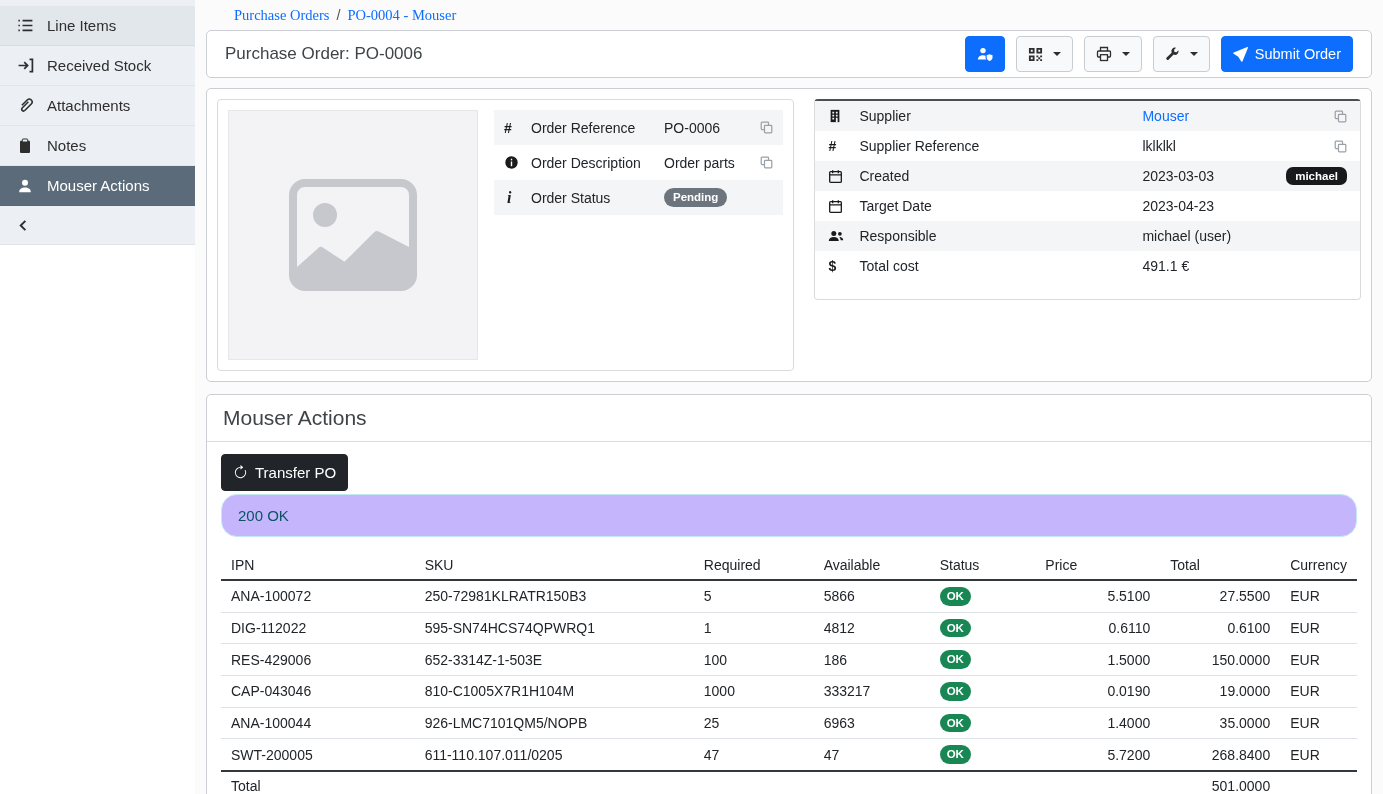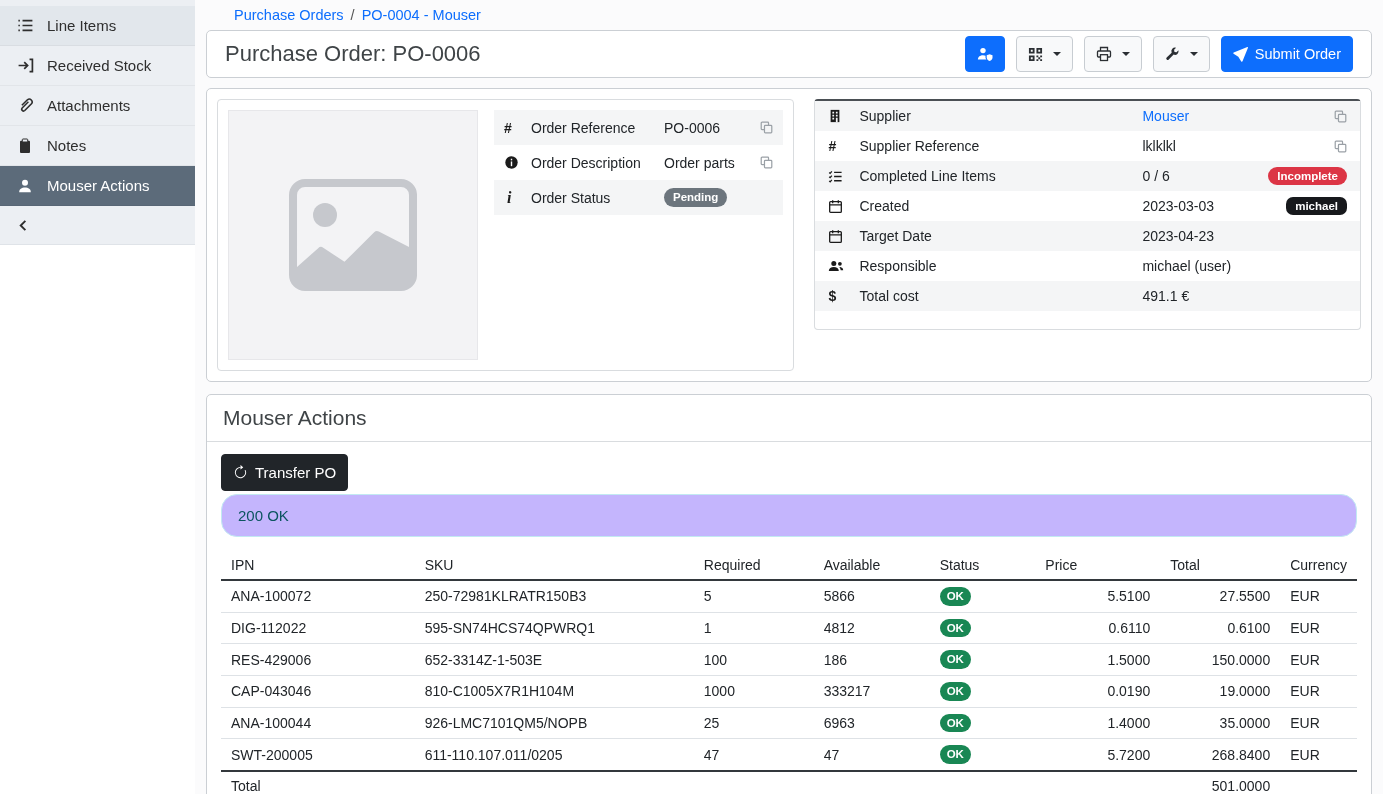--- a/index.html
+++ b/index.html
@@ -19,28 +19,28 @@
     cursor:pointer; border-bottom:1px solid rgba(0,0,0,0.04);
   }
   .side-item.dim { background:#e2e7ec; }
   .side-item.active { background:#5c6b7a; color:#fff; }
   .side-item .ico { display:flex; width:18px; justify-content:center; }
   .side-collapse { display:flex; align-items:center; height:38px; padding:0 16px; cursor:pointer; }
 
   
   .main { flex:1; background:#fbfbfc; padding:0 11px; overflow:hidden; }
   .breadcrumb { display:flex; align-items:center; gap:7px; height:30px; padding-left:28px; font-size:14.5px; }
-  .breadcrumb a { color:#0d6efd; text-decoration:none; cursor:pointer; }
+  .breadcrumb a { color:#0d6efd; text-decoration:none; cursor:pointer;font-family:Liberation Serif, serif; }
   .breadcrumb .sep { color:#555; }
 
   .panel { background:#fff; border:1px solid #cbcfd4; border-radius:5px; }
 
   
   .header-panel { display:flex; align-items:center; justify-content:space-between; padding:8px 18px; height:48px; margin-bottom:10px; }
-  .page-title { font-size:22px; font-weight:500; color:#3f4447; }
+  .page-title { font-size:17px; font-weight:500; color:#3f4447; }
   .header-actions { display:flex; align-items:stretch; gap:11px;padding-left:24px; }
   .btn { display:inline-flex; align-items:center; gap:7px; border-radius:4px; font-size:14.5px; padding:6px 11px; cursor:pointer; border:1px solid transparent; height:36px; }
   .btn-blue { background:#0d6efd; border-color:#0d6efd; color:#fff; }
   .btn-light { background:#f8f9fa; border-color:#c8cdd2; color:#2b2f33; }
   .caret { width:0; height:0; border-left:4px solid transparent; border-right:4px solid transparent; border-top:4.5px solid currentColor; margin-left:3px; }
 
   
   .details-panel { display:flex; gap:20px; padding:10px; margin-bottom:12px; }
   .detail-card { border:1px solid #d9dcdf; border-radius:4px; background:#fff; }
   .detail-card.left { flex:1.02; display:flex; gap:16px; padding:10px; align-items:flex-start; }
@@ -286,31 +286,20 @@
           <span class="copy-btn">
             <svg width="13" height="13" viewBox="0 0 16 16" fill="none" stroke="currentColor" stroke-width="1.5">
                 <rect x="5.5" y="5.5" width="9" height="9" rx="1"></rect>
                 <path d="M10.5 5.5V2.5a1 1 0 0 0-1-1h-7a1 1 0 0 0-1 1v7a1 1 0 0 0 1 1h3"></path>
               </svg>
           </span>
         </div>
         <div class="rrow">
           <span class="ric">
             <svg width="15" height="15" viewBox="0 0 16 16" fill="none" stroke="currentColor" stroke-width="1.4">
-                <path d="M6.5 3.5h8M6.5 8h8M6.5 12.5h8"></path>
-                <path d="M1.3 3.7l1 1 1.8-2.1M1.3 8.2l1 1 1.8-2.1M1.3 12.7l1 1 1.8-2.1"></path>
-              </svg>
-          </span>
-          <span class="rlbl">Completed Line Items</span>
-          <span class="rval">0 / 6</span>
-          <span class="badge badge-red">Incomplete</span>
-        </div>
-        <div class="rrow">
-          <span class="ric">
-            <svg width="15" height="15" viewBox="0 0 16 16" fill="none" stroke="currentColor" stroke-width="1.4">
                 <rect x="1.8" y="2.8" width="12.4" height="11.4" rx="1"></rect>
                 <path d="M1.8 6.3h12.4M5 1.2v3.2M11 1.2v3.2"></path>
               </svg>
           </span>
           <span class="rlbl">Created</span>
           <span class="rval">2023-03-03</span>
           <span class="badge badge-dark">michael</span>
         </div>
         <div class="rrow">
           <span class="ric">

